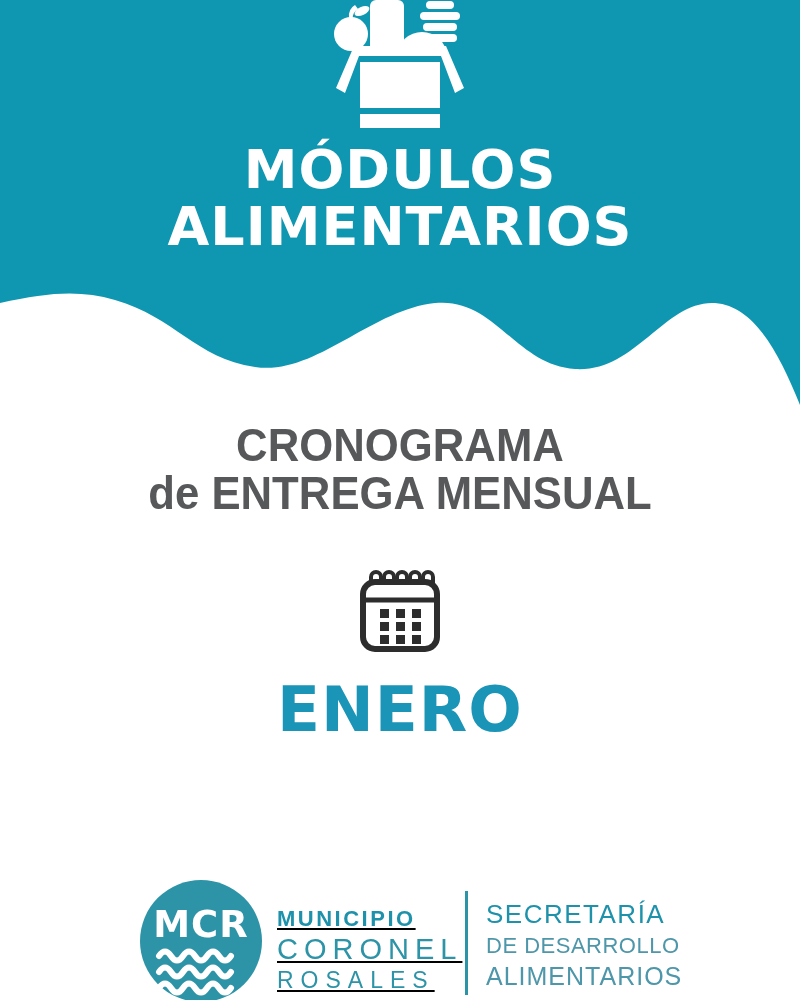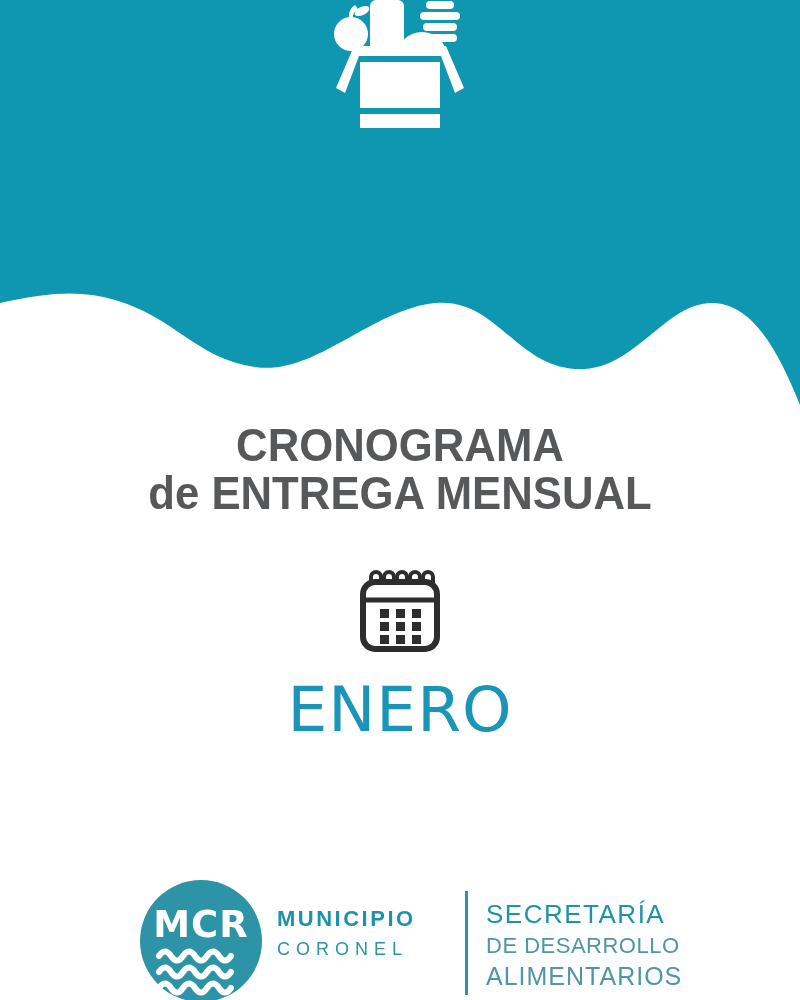--- a/index.html
+++ b/index.html
@@ -22,33 +22,33 @@
   .wave path{fill:var(--teal);}
 
   
   .schedule-heading{position:absolute;top:421px;left:0;width:100%;text-align:center;
       color:var(--heading-gray);font-weight:bold;font-size:47px;line-height:48px;
       transform:scaleX(0.93);margin:0;}
   .calendar-wrap{position:absolute;top:560px;left:0;width:100%;text-align:center;}
   .cal-stroke{stroke:var(--icon-dark);fill:none;}
   .cal-fill{fill:var(--icon-dark);}
   .month{position:absolute;top:678px;left:0;width:100%;text-align:center;
-      color:var(--month-teal);font-family:"DejaVu Sans",sans-serif;font-weight:normal;
+      color:var(--month-teal);font-family:"DejaVu Sans",sans-serif;font-weight:bold;
       font-size:63px;line-height:64px;letter-spacing:1px;margin:0;}
 
   
   .footer{position:absolute;left:0;top:875px;width:639px;height:125px;}
   .mcr-badge{position:absolute;left:140px;top:5px;}
   .mcr-text{font-family:"DejaVu Sans",sans-serif;font-weight:bold;font-size:37px;
       fill:var(--white);letter-spacing:1px;}
   .logo-wave{stroke:var(--white);stroke-width:6;fill:none;stroke-linecap:round;}
-  .muni-block{position:absolute;left:277px;top:28px;margin:0;padding:0;list-style:none;}
+  .muni-block{position:absolute;left:277px;top:28px;margin:0;padding:0;list-style:none;text-decoration:underline;}
   .muni-block li{line-height:31px;white-space:nowrap;}
   .muni-block li:nth-child(1){font-weight:bold;font-size:22px;letter-spacing:2.5px;color:var(--footer-text-teal);}
-  .muni-block li:nth-child(2){font-size:18px;letter-spacing:6px;color:var(--logo-teal);}
+  .muni-block li:nth-child(2){font-size:29px;letter-spacing:6px;color:var(--logo-teal);}
   .muni-block li:nth-child(3){font-size:23px;letter-spacing:7px;color:var(--logo-teal);}
   .divider{position:absolute;left:465px;top:16px;width:3px;height:104px;background:var(--logo-teal);}
   .secr-block{position:absolute;left:486px;top:24px;margin:0;padding:0;list-style:none;}
   .secr-block li{line-height:31px;white-space:nowrap;}
   .secr-block li:nth-child(1){font-weight:normal;font-size:26px;letter-spacing:1.5px;color:var(--footer-text-teal);}
   .secr-block li:nth-child(2){font-size:22px;letter-spacing:0.5px;color:var(--footer-text-light);}
   .secr-block li:nth-child(3){font-size:25px;letter-spacing:1px;color:var(--footer-text-light);}
 </style>
 </head>
 <body>
@@ -72,20 +72,24 @@
         <rect x="100" y="12" width="40" height="8" rx="4"></rect>
         <rect x="103" y="23" width="34" height="8" rx="4"></rect>
         <rect x="105" y="34" width="32" height="8" rx="4"></rect>
 
         <polygon points="34,46 126,46 144,88 135,93 121,56 39,56 25,93 16,88"></polygon>
 
         <rect x="40" y="62" width="80" height="46"></rect>
         <rect x="40" y="114" width="80" height="14"></rect>
       </g>
     </svg>
+    <h1 class="hero-title">
+      <span>MÓDULOS</span><br>
+      <span>ALIMENTARIOS</span>
+    </h1>
   </header>
 
   <svg class="wave" viewBox="0 0 800 140" preserveAspectRatio="none" aria-hidden="true">
     <path d="M0,0 L800,0 L800,135 C780,85 755,36 715,33 C665,30 635,103 575,99
              C515,95 495,27 435,33 C370,40 315,106 255,97 C195,88 175,47 115,30
              C80,20 50,22 0,33 Z"></path>
   </svg>
 
   <h2 class="schedule-heading">
     <span>CRONOGRAMA</span><br>
@@ -129,20 +133,21 @@
       <g>
         <path class="logo-wave" d="M19,76 q6,-9 12,0 t12,0 t12,0 t12,0 t12,0 t12,0"></path>
         <path class="logo-wave" d="M19,92 q6,-9 12,0 t12,0 t12,0 t12,0 t12,0 t12,0"></path>
         <path class="logo-wave" d="M19,108 q6,-9 12,0 t12,0 t12,0 t12,0 t12,0 t12,0"></path>
       </g>
     </svg>
 
     <ul class="muni-block">
       <li>MUNICIPIO</li>
       <li>CORONEL</li>
+      <li>ROSALES</li>
     </ul>
 
     <div class="divider"></div>
 
     <ul class="secr-block">
       <li>SECRETARÍA</li>
       <li>DE DESARROLLO</li>
       <li>ALIMENTARIOS</li>
     </ul>
   </footer>

